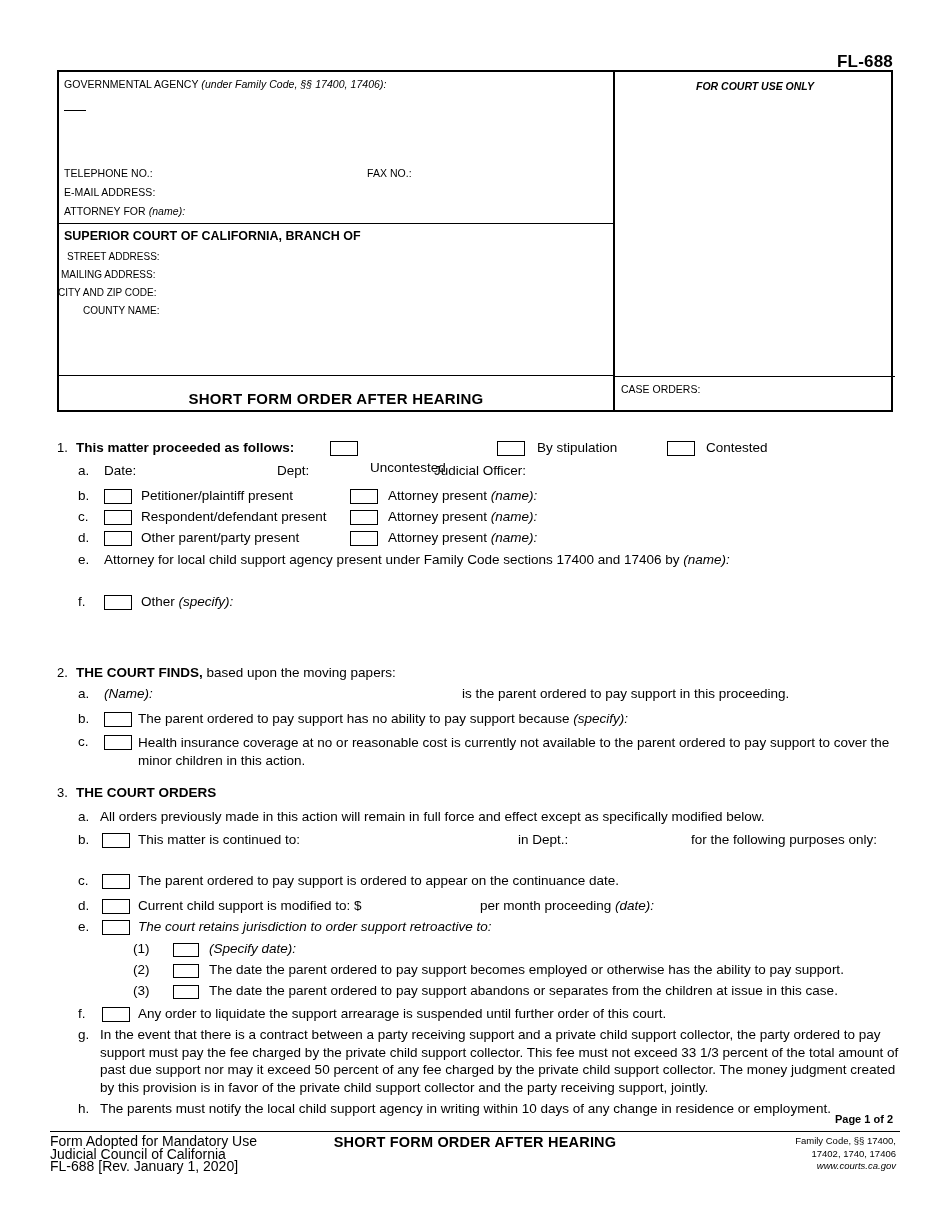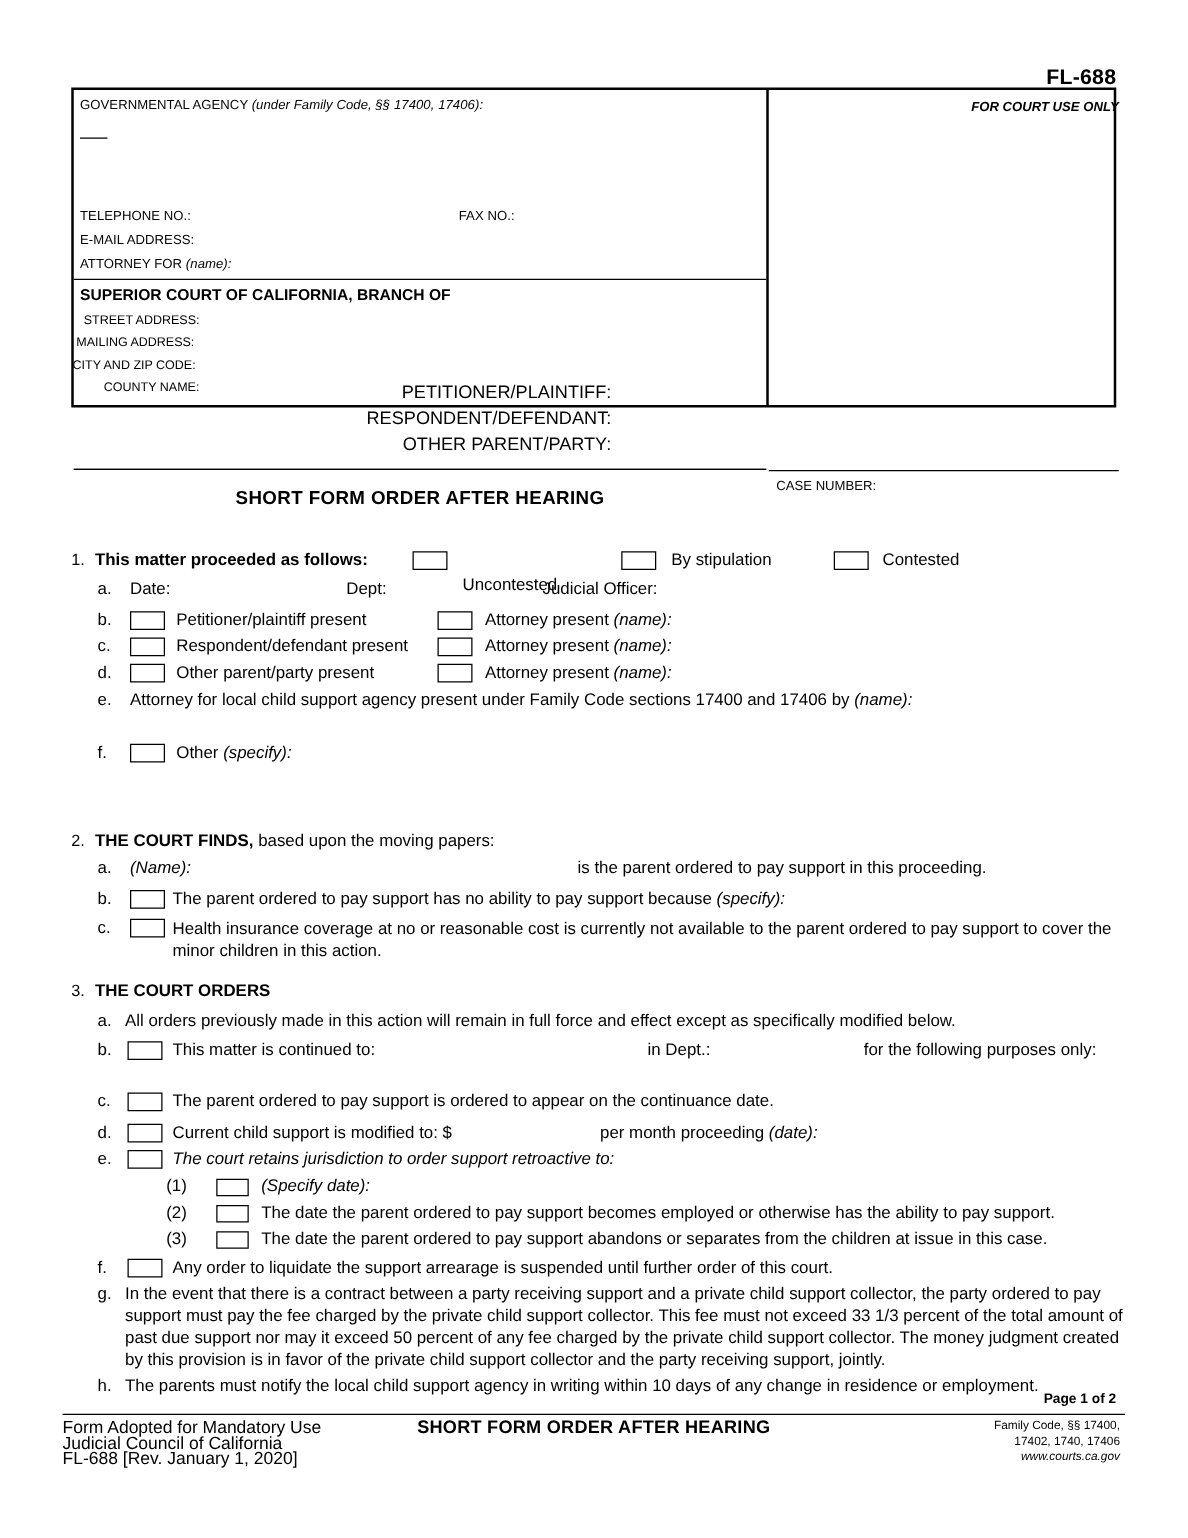--- a/index.html
+++ b/index.html
@@ -22,21 +22,21 @@
     position: absolute;
     right: 57px; top: 52px;
     font-size: 17px; font-weight: bold;
     letter-spacing: .2px;
   }
 
   
   .caption {
     position: absolute;
     left: 57px; top: 70px;
-    width: 836px; height: 256px;
+    width: 836px; height: 342px;
     border: 2px solid #000;
   }
   .cap-left {
     position: absolute; left: 0; top: 0;
     width: 556px; height: 100%;
     border-right: 2px solid #000;
   }
   .cap-right {
     position: absolute; left: 556px; top: 0;
     width: 280px; height: 100%;
@@ -86,21 +86,21 @@
   .pr-3 { top: 48px; }
 
   .form-title {
     position: absolute; left: 0; top: 14px; width: 100%;
     text-align: center;
     font-size: 15px; font-weight: bold; letter-spacing: .3px;
   }
 
   .court-use {
     position: absolute; left: 0; top: 8px; width: 100%;
-    text-align: right;
+    text-align: center;
     font-size: 10.5px; font-weight: bold; font-style: italic;
   }
   .case-cell {
     position: absolute; left: 0; top: 304px;
     width: 100%; height: 43px;
     border-top: 1px solid #000;
   }
   .case-label {
     position: absolute; left: 6px; top: 6px;
     font-size: 10.5px;
@@ -179,36 +179,31 @@
       </div>
 
       <div class="cell cell-court">
         <div class="court-title">SUPERIOR COURT OF CALIFORNIA, BRANCH OF</div>
         <div class="court-row cr-street">STREET ADDRESS:</div>
         <div class="court-row cr-mailing">MAILING ADDRESS:</div>
         <div class="court-row cr-city">CITY AND ZIP CODE:</div>
         <div class="court-row cr-branch">COUNTY NAME:</div>
       </div>
 
-      <div class="cell cell-parties" style="top:228px;height:76px;border-bottom:1px solid #000;">
-        <div class="party-row pr-1">PETITIONER/PLAINTIFF:</div>
-        <div class="party-row pr-2">RESPONDENT/DEFENDANT:</div>
-        <div class="party-row pr-3">OTHER PARENT/PARTY:</div>
-      </div>
 
       <div class="cell cell-title">
         <div class="form-title">SHORT FORM ORDER AFTER HEARING</div>
       </div>
 
     </div>
 
     <div class="cap-right">
       <div class="court-use">FOR COURT USE ONLY</div>
       <div class="case-cell">
-        <div class="case-label">CASE NUMBER:</div>
+        <div class="case-label">CASE ORDERS:</div>
       </div>
     </div>
 
   </div>
 
   <div class="body">
 
     <div class="row num" style="left:57px; top:440px;">1.</div>
     <div class="row txt bold" style="left:76px; top:440px;">This matter proceeded as follows:</div>
 

